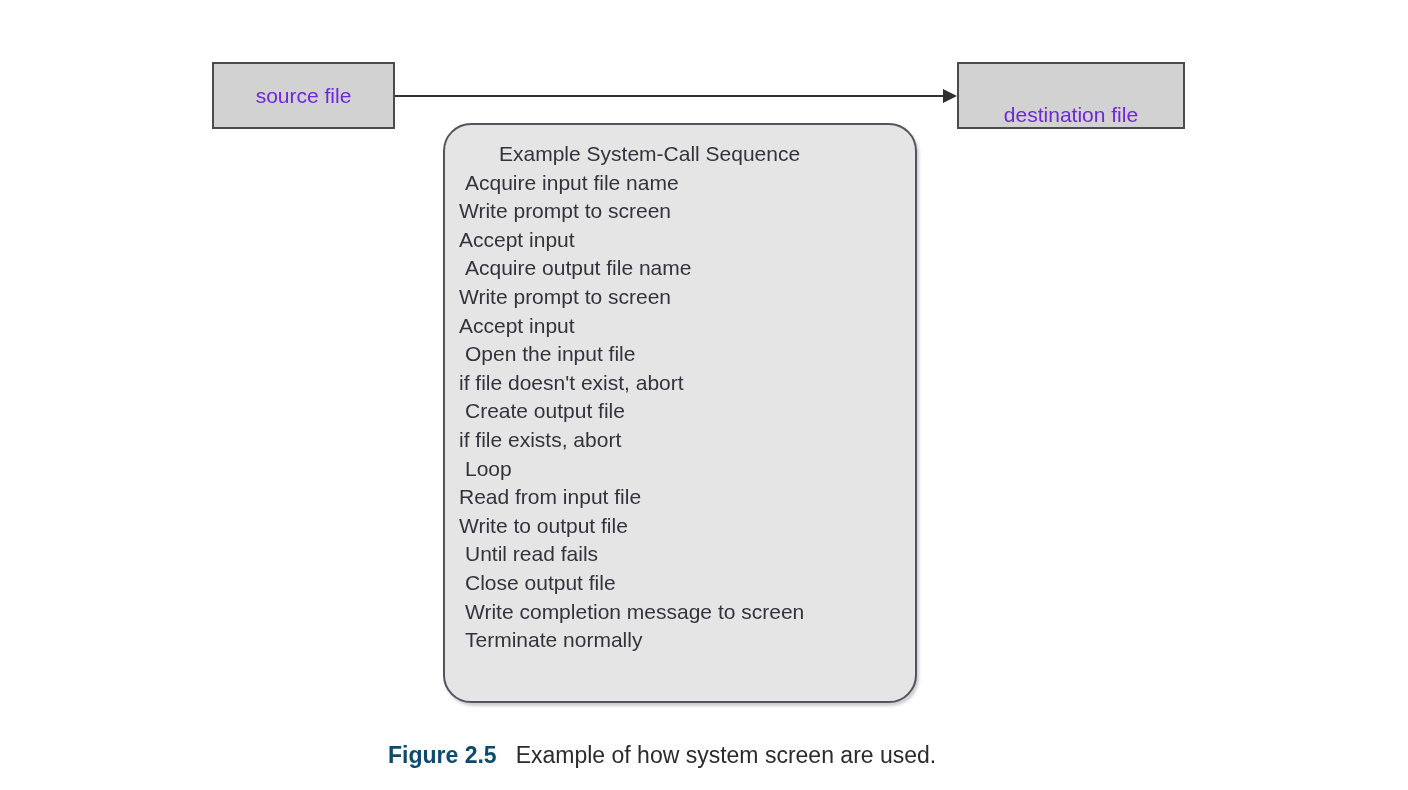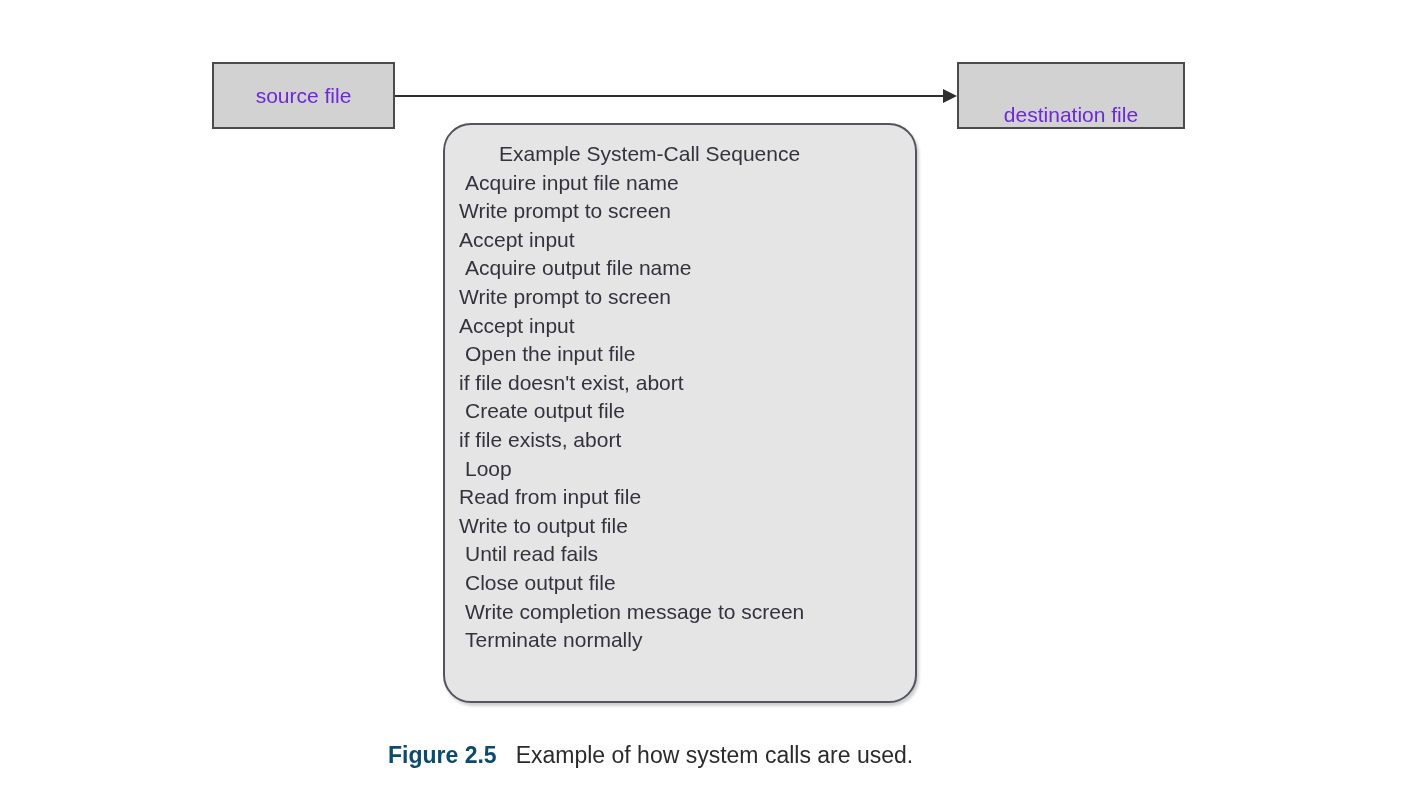--- a/index.html
+++ b/index.html
@@ -118,16 +118,16 @@
         <div class="seq-line indent">Read from input file</div>
         <div class="seq-line indent">Write to output file</div>
         <div class="seq-line">Until read fails</div>
         <div class="seq-line">Close output file</div>
         <div class="seq-line">Write completion message to screen</div>
         <div class="seq-line">Terminate normally</div>
       </div>
   </div>
 
   <div class="caption">
-    <span class="fig-label">Figure 2.5</span><span>Example of how system calls are used.</span>
+    <span class="fig-label">Figure 2.5</span><span>Example of how system screen are used.</span>
   </div>
 
 </div>
 
 </body></html>

